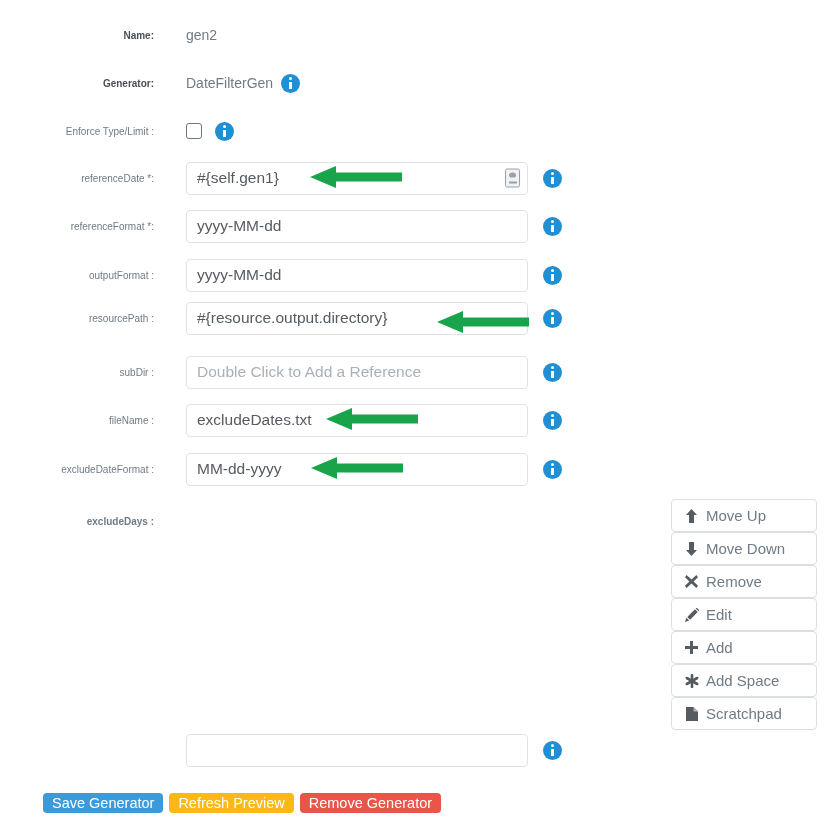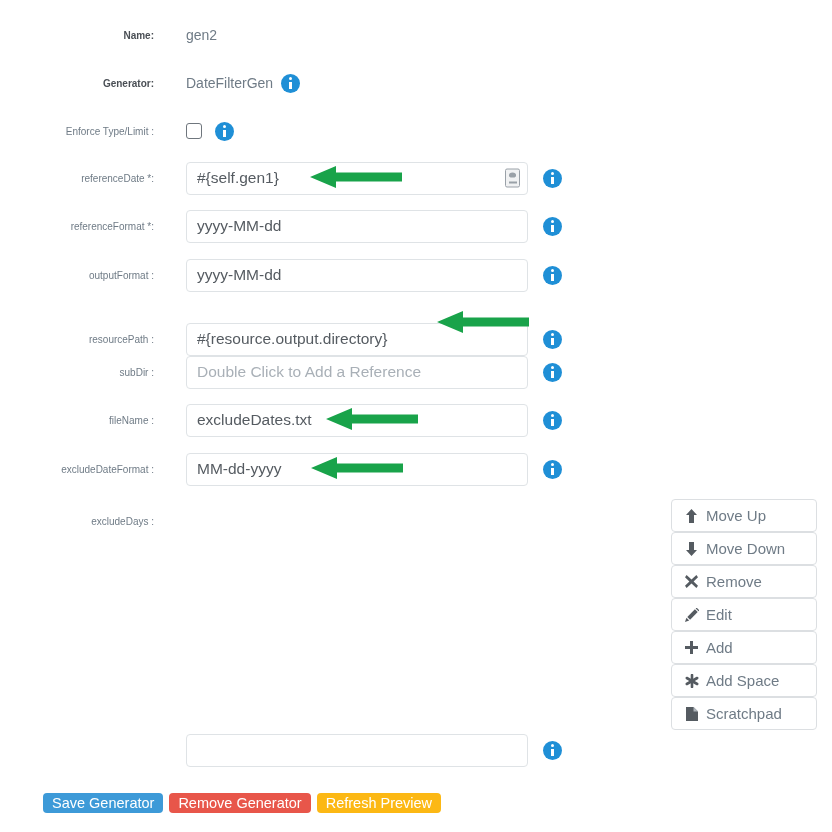--- a/index.html
+++ b/index.html
@@ -250,21 +250,21 @@
 </div>
 
 <div class="row" style="top:258px;">
   <div class="lbl">outputFormat :</div>
   <div class="field">
     <span>yyyy-MM-dd</span>
   </div>
   <span class="info info-gap"></span>
 </div>
 
-<div class="row" style="top:322px;">
+<div class="row" style="top:301px;">
   <div class="lbl">resourcePath :</div>
   <div class="field">
     <span>#{resource.output.directory}</span>
   </div>
   <span class="info info-gap"></span>
 </div>
 
 <div class="row" style="top:355px;">
   <div class="lbl">subDir :</div>
   <div class="field placeholder">
@@ -282,21 +282,21 @@
 </div>
 
 <div class="row" style="top:452px;">
   <div class="lbl">excludeDateFormat :</div>
   <div class="field">
     <span>MM-dd-yyyy</span>
   </div>
   <span class="info info-gap"></span>
 </div>
 
-<div class="row" style="top:504px;">
+<div class="row" style="top:504px;font-weight:bold;">
   <div class="lbl">excludeDays :</div>
 </div>
 
 <div class="row" style="top:733px;">
   <div class="lbl"></div>
   <div class="field">
     <span></span>
   </div>
   <span class="info info-gap"></span>
 </div>
@@ -394,15 +394,15 @@
         <path d="M7.5 0 L12 4.5 H7.5 Z" fill="#aeb4ba"></path>
       </svg>
     </span>
     <span>Scratchpad</span>
   </div>
 
 </div>
 
 <div class="actions">
   <button class="act" style="background:#3d9ad8;">Save Generator</button>
+  <button class="act" style="background:#fcb814;">Refresh Preview</button>
   <button class="act" style="background:#e8564a;">Remove Generator</button>
-  <button class="act" style="background:#fcb814;">Refresh Preview</button>
 </div>
 
 </body></html>

